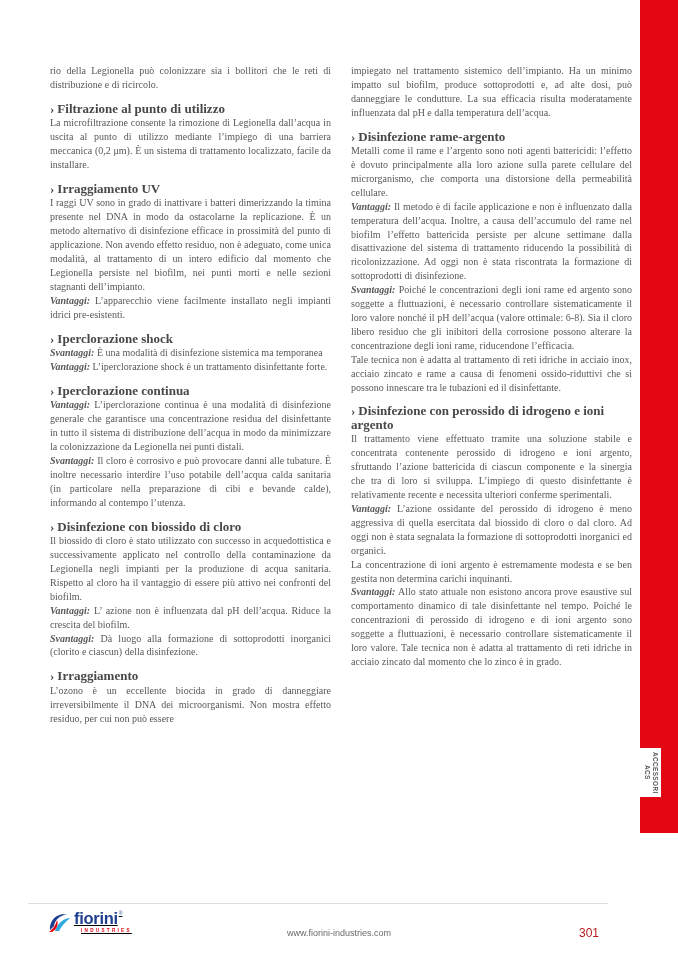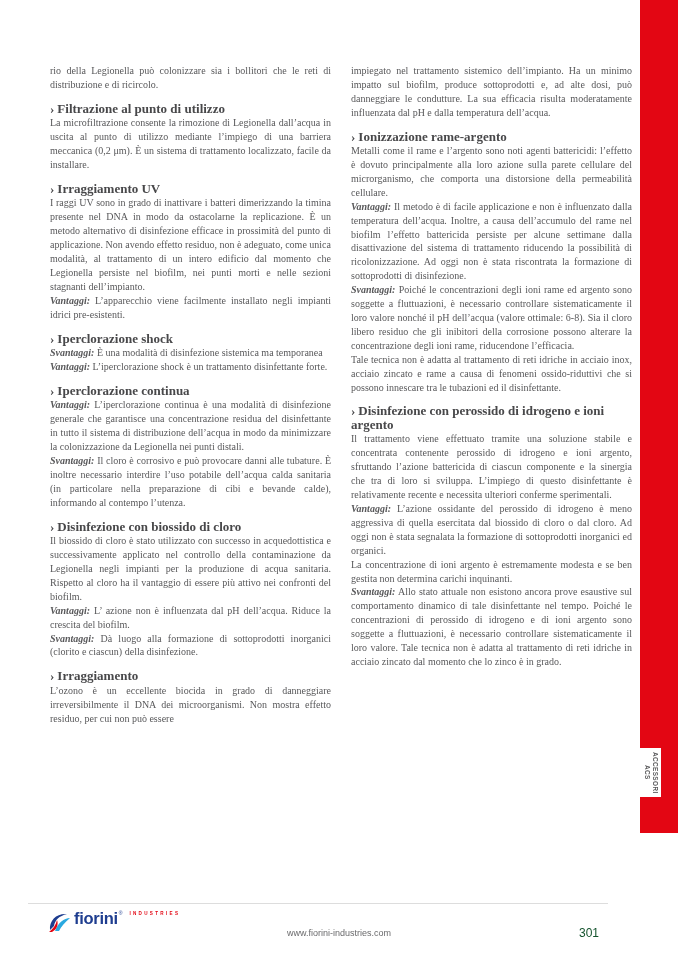--- a/index.html
+++ b/index.html
@@ -34,27 +34,27 @@
     background:#ffffff;display:flex;align-items:center;justify-content:center;
   }
   .tab-text{
     writing-mode:vertical-rl;font-size:6.4px;font-weight:bold;color:#5a5a5c;
     letter-spacing:.4px;line-height:8px;text-align:center;white-space:nowrap;
   }
   .tab-text span{display:block;}
   
   .footer-rule{position:absolute;left:28px;top:903px;width:580px;height:1px;background:#dddddd;}
   .logo{position:absolute;left:46px;top:910px;display:flex;align-items:flex-start;gap:2px;}
-  .logo-text{display:flex;flex-direction:row;}
+  .logo-text{display:flex;flex-direction:column;text-decoration:underline;}
   .brand-line{display:flex;align-items:flex-start;}
   .brand{font-size:16.5px;font-weight:bold;color:var(--navy);line-height:17px;letter-spacing:-.3px;}
   .reg{font-size:5px;color:var(--navy);line-height:6px;margin-left:1px;}
   .industries{font-size:4.6px;font-weight:bold;color:var(--accent);letter-spacing:2.3px;margin:1px 0 0 7px;}
   .url{position:absolute;left:0;top:928px;width:678px;text-align:center;font-size:9px;color:#6a6a6c;}
-  .pagenum{position:absolute;left:579px;top:926px;font-size:12px;color:#14532d;}
+  .pagenum{position:absolute;left:579px;top:926px;font-size:12px;color:#b91c1c;}
 </style>
 </head>
 <body>
 
 <div class="columns">
   <div class="col" id="col-left">
       <p><span>rio della Legionella può colonizzare sia i bollitori che le reti di distribuzione e di ricircolo.</span></p>
       <div class="heading"><span class="chev">›</span><span>Filtrazione al punto di utilizzo</span></div>
       <p><span>La microfiltrazione consente la rimozione di Legionella dall’acqua in uscita al punto di utilizzo mediante l’impiego di una barriera meccanica (0,2 μm). È un sistema di trattamento localizzato, facile da installare.</span></p>
       <div class="heading"><span class="chev">›</span><span>Irraggiamento UV</span></div>
@@ -68,21 +68,21 @@
       <p><span class="plabel">Svantaggi:</span> <span>Il cloro è corrosivo e può provocare danni alle tubature. È inoltre necessario interdire l’uso potabile dell’acqua calda sanitaria (in particolare nella preparazione di cibi e bevande calde), informando al contempo l’utenza.</span></p>
       <div class="heading"><span class="chev">›</span><span>Disinfezione con biossido di cloro</span></div>
       <p><span>Il biossido di cloro è stato utilizzato con successo in acquedottistica e successivamente applicato nel controllo della contaminazione da Legionella negli impianti per la produzione di acqua sanitaria. Rispetto al cloro ha il vantaggio di essere più attivo nei confronti del biofilm.</span></p>
       <p><span class="plabel">Vantaggi:</span> <span>L’ azione non è influenzata dal pH dell’acqua. Riduce la crescita del biofilm.</span></p>
       <p><span class="plabel">Svantaggi:</span> <span>Dà luogo alla formazione di sottoprodotti inorganici (clorito e ciascun) della disinfezione.</span></p>
       <div class="heading"><span class="chev">›</span><span>Irraggiamento</span></div>
       <p><span>L’ozono è un eccellente biocida in grado di danneggiare irreversibilmente il DNA dei microorganismi. Non mostra effetto residuo, per cui non può essere</span></p>
     </div>
   <div class="col" id="col-right">
       <p><span>impiegato nel trattamento sistemico dell’impianto. Ha un minimo impatto sul biofilm, produce sottoprodotti e, ad alte dosi, può danneggiare le condutture. La sua efficacia risulta moderatamente influenzata dal pH e dalla temperatura dell’acqua.</span></p>
-      <div class="heading"><span class="chev">›</span><span>Ionizzazione rame-argento</span></div>
+      <div class="heading"><span class="chev">›</span><span>Disinfezione rame-argento</span></div>
       <p><span>Metalli come il rame e l’argento sono noti agenti battericidi: l’effetto è dovuto principalmente alla loro azione sulla parete cellulare del microrganismo, che comporta una distorsione della permeabilità cellulare.</span></p>
       <p><span class="plabel">Vantaggi:</span> <span>Il metodo è di facile applicazione e non è influenzato dalla temperatura dell’acqua. Inoltre, a causa dell’accumulo del rame nel biofilm l’effetto battericida persiste per alcune settimane dalla disattivazione del sistema di trattamento riducendo la possibilità di ricolonizzazione. Ad oggi non è stata riscontrata la formazione di sottoprodotti di disinfezione.</span></p>
       <p><span class="plabel">Svantaggi:</span> <span>Poiché le concentrazioni degli ioni rame ed argento sono soggette a fluttuazioni, è necessario controllare sistematicamente il loro valore nonché il pH dell’acqua (valore ottimale: 6-8). Sia il cloro libero residuo che gli inibitori della corrosione possono alterare la concentrazione degli ioni rame, riducendone l’efficacia.</span></p>
       <p><span>Tale tecnica non è adatta al trattamento di reti idriche in acciaio inox, acciaio zincato e rame a causa di fenomeni ossido-riduttivi che si possono innescare tra le tubazioni ed il disinfettante.</span></p>
       <div class="heading"><span class="chev">›</span><span>Disinfezione con perossido di idrogeno e ioni argento</span></div>
       <p><span>Il trattamento viene effettuato tramite una soluzione stabile e concentrata contenente perossido di idrogeno e ioni argento, sfruttando l’azione battericida di ciascun componente e la sinergia che tra di loro si sviluppa. L’impiego di questo disinfettante è relativamente recente e necessita ulteriori conferme sperimentali.</span></p>
       <p><span class="plabel">Vantaggi:</span> <span>L’azione ossidante del perossido di idrogeno è meno aggressiva di quella esercitata dal biossido di cloro o dal cloro. Ad oggi non è stata segnalata la formazione di sottoprodotti inorganici ed organici.</span></p>
       <p><span>La concentrazione di ioni argento è estremamente modesta e se ben gestita non determina carichi inquinanti.</span></p>
       <p><span class="plabel">Svantaggi:</span> <span>Allo stato attuale non esistono ancora prove esaustive sul comportamento dinamico di tale disinfettante nel tempo. Poiché le concentrazioni di perossido di idrogeno e di ioni argento sono soggette a fluttuazioni, è necessario controllare sistematicamente il loro valore. Tale tecnica non è adatta al trattamento di reti idriche in acciaio zincato dal momento che lo zinco è in grado.</span></p>
     </div>

